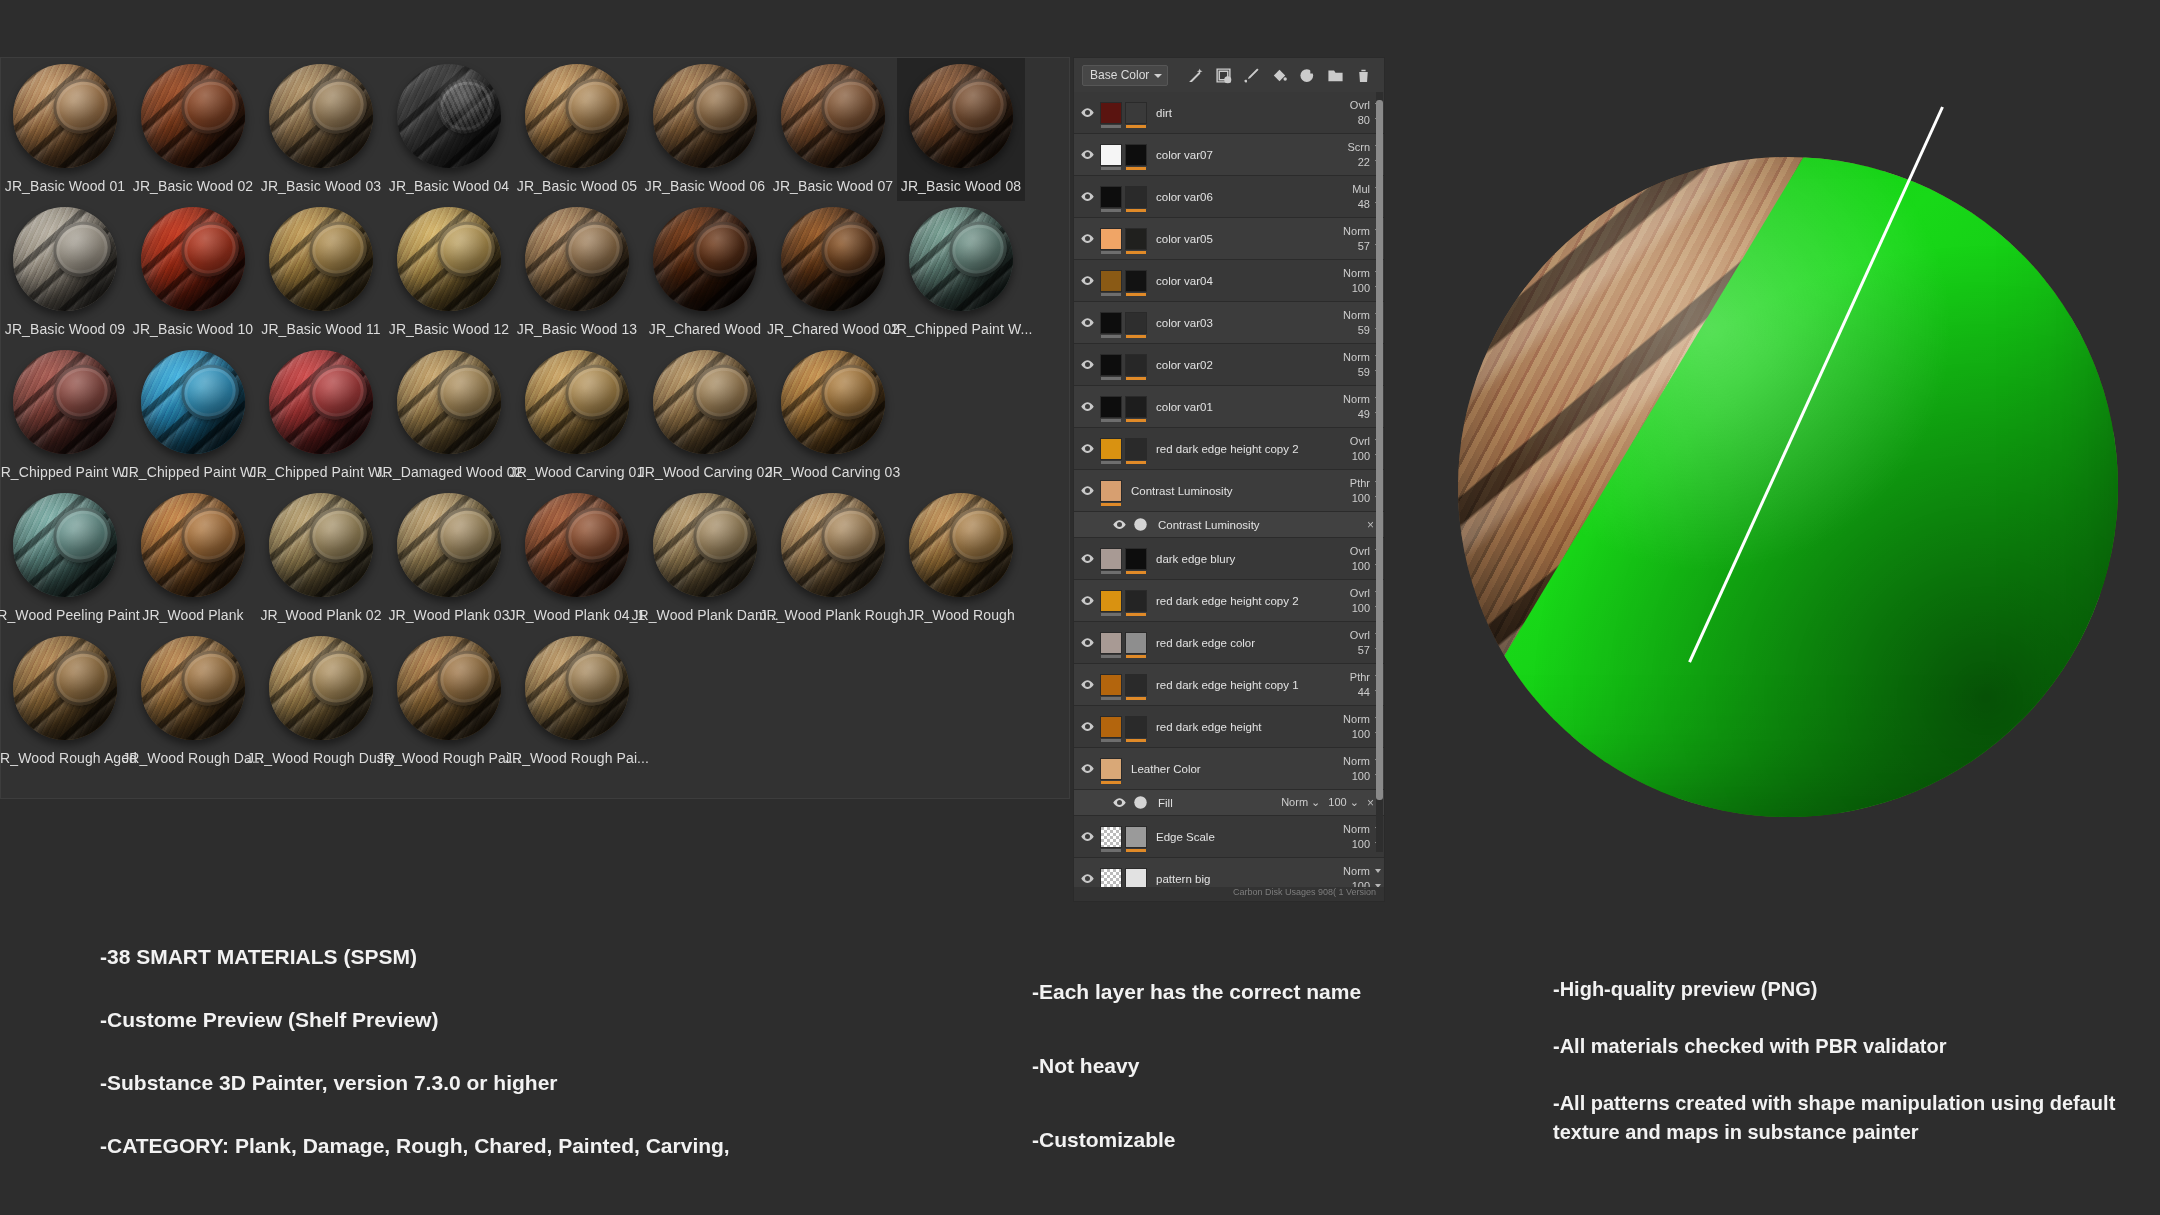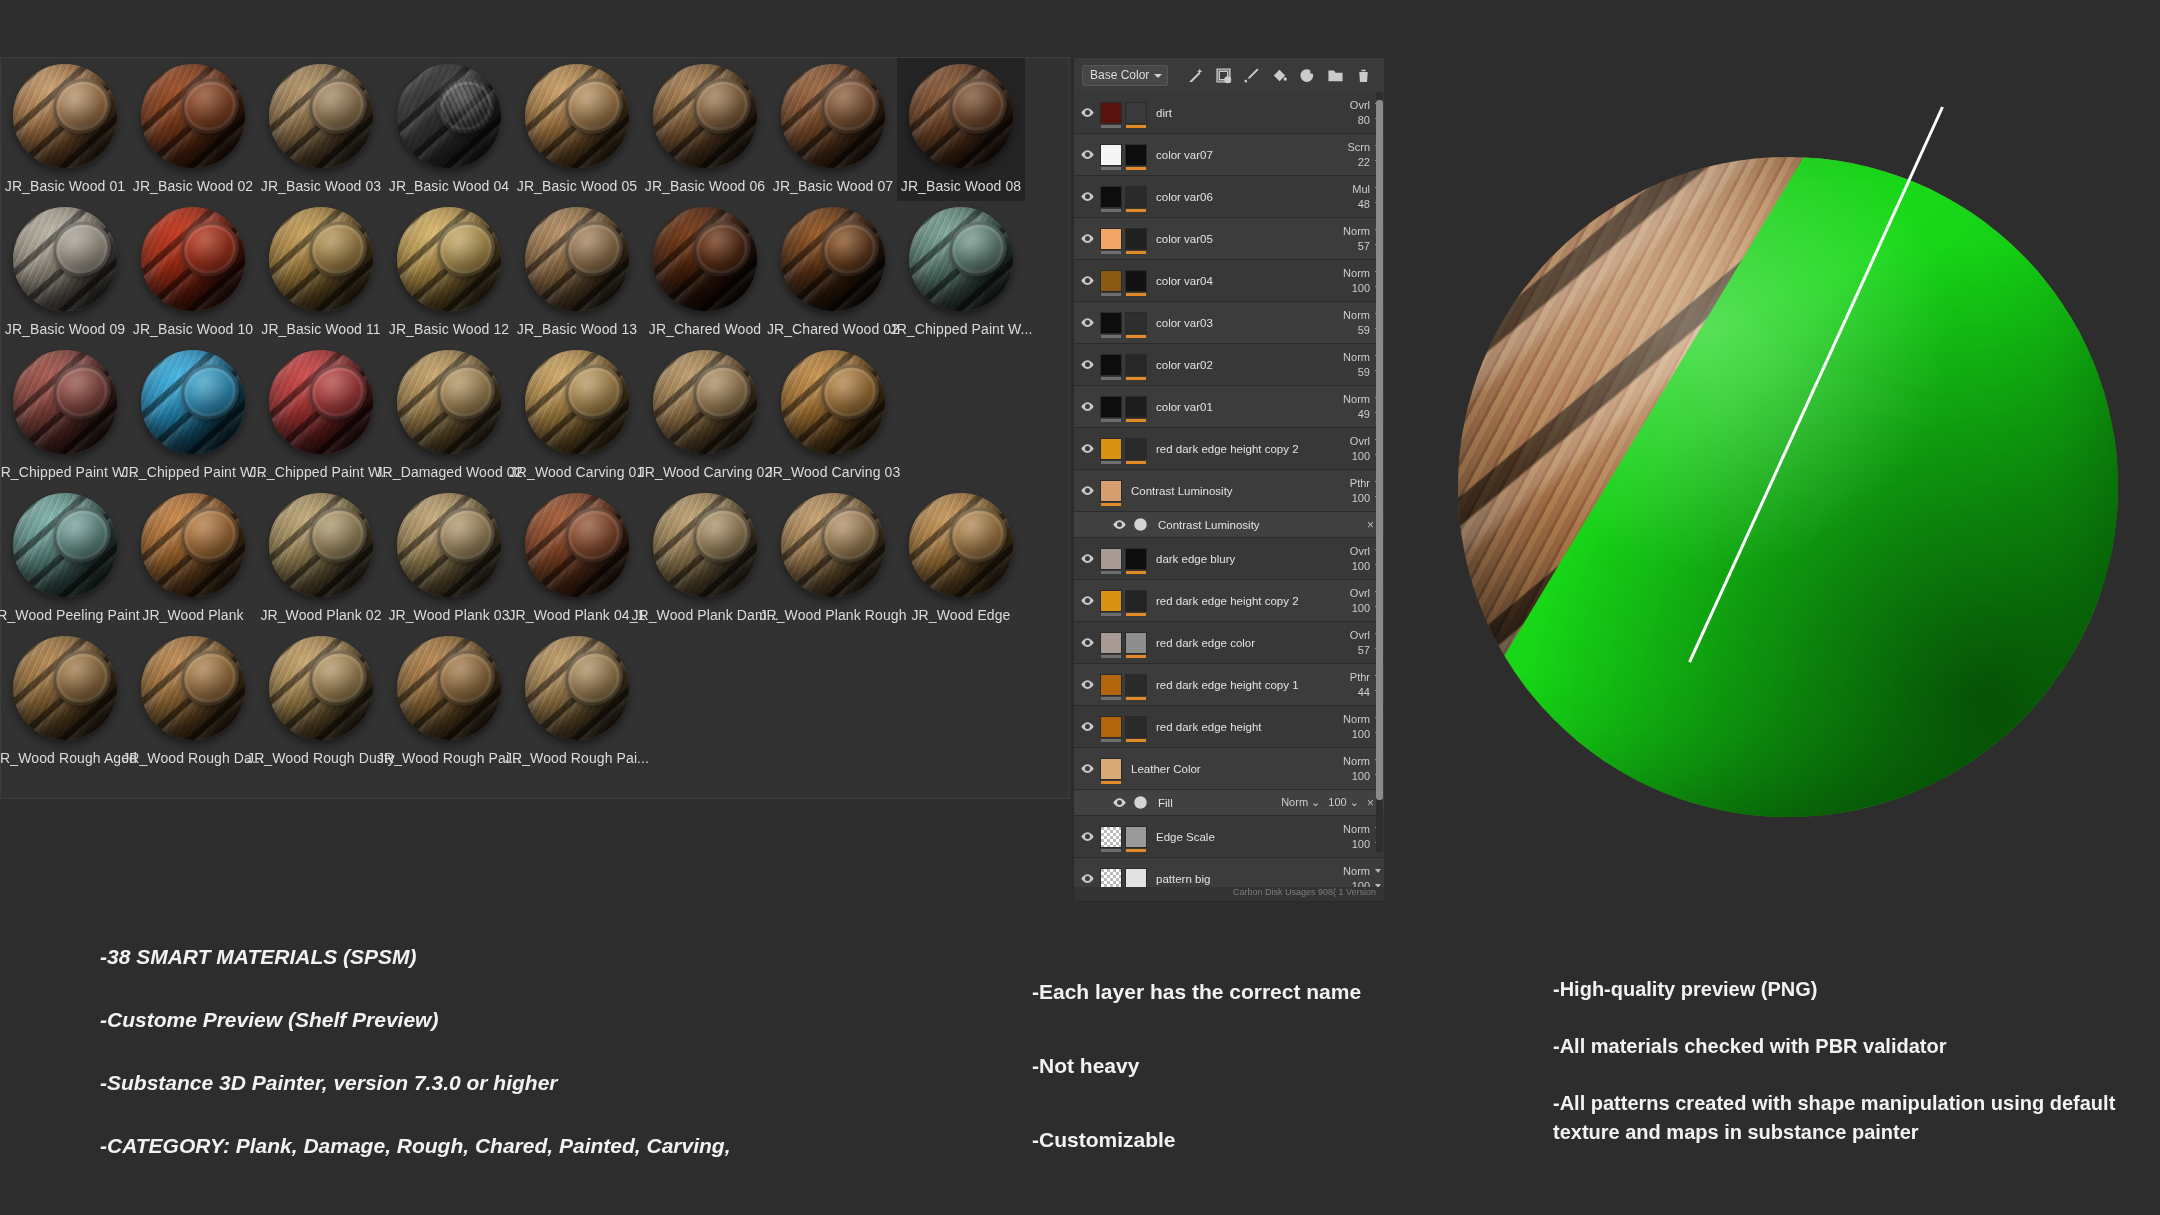--- a/index.html
+++ b/index.html
@@ -229,21 +229,21 @@
   }
 
   
   .feat-col { position: absolute; }
   .feat-line {
     font-family: "Liberation Sans", sans-serif;
     font-weight: bold;
     color: #f2f2f2;
     white-space: nowrap;
   }
-  #col-left  { left: 100px; top: 945px; font-style: italic; }
+  #col-left  { left: 100px; top: 945px; }
   #col-left .feat-line  { font-size: 21px; margin-bottom: 39px; }
   #col-mid   { left: 1032px; top: 980px; }
   #col-mid .feat-line   { font-size: 21px; margin-bottom: 50px; }
   #col-right { left: 1553px; top: 975px; }
   #col-right .feat-line { font-size: 20px; margin-bottom: 28px; white-space: normal; max-width: 600px; line-height: 1.45; }
 </style>
 </head>
 <body>
 
 <div id="root">
@@ -526,21 +526,21 @@
           </div>
           <div class="cap-label">JR_Wood Plank Rough</div>
         </div>
         <div class="cell">
           <div class="sphere-wrap">
             <div class="sphere" style="background: radial-gradient(circle at 36% 26%, rgb(200, 154, 95) 0%, rgb(138, 101, 48) 46%, rgb(74, 53, 22) 92%);">
               <div class="grain"></div>
               <div class="disc" style="background: radial-gradient(circle at 40% 35%, rgb(200, 154, 95) 0%, rgb(138, 101, 48) 70%, rgb(74, 53, 22) 100%);"></div>
             </div>
           </div>
-          <div class="cap-label">JR_Wood Edge</div>
+          <div class="cap-label">JR_Wood Rough</div>
         </div>
       </div>
       <div class="grid-row">
         <div class="cell">
           <div class="sphere-wrap">
             <div class="sphere" style="background: radial-gradient(circle at 36% 26%, rgb(181, 138, 85) 0%, rgb(122, 90, 46) 46%, rgb(64, 46, 21) 92%);">
               <div class="grain"></div>
               <div class="disc" style="background: radial-gradient(circle at 40% 35%, rgb(181, 138, 85) 0%, rgb(122, 90, 46) 70%, rgb(64, 46, 21) 100%);"></div>
             </div>
           </div>

